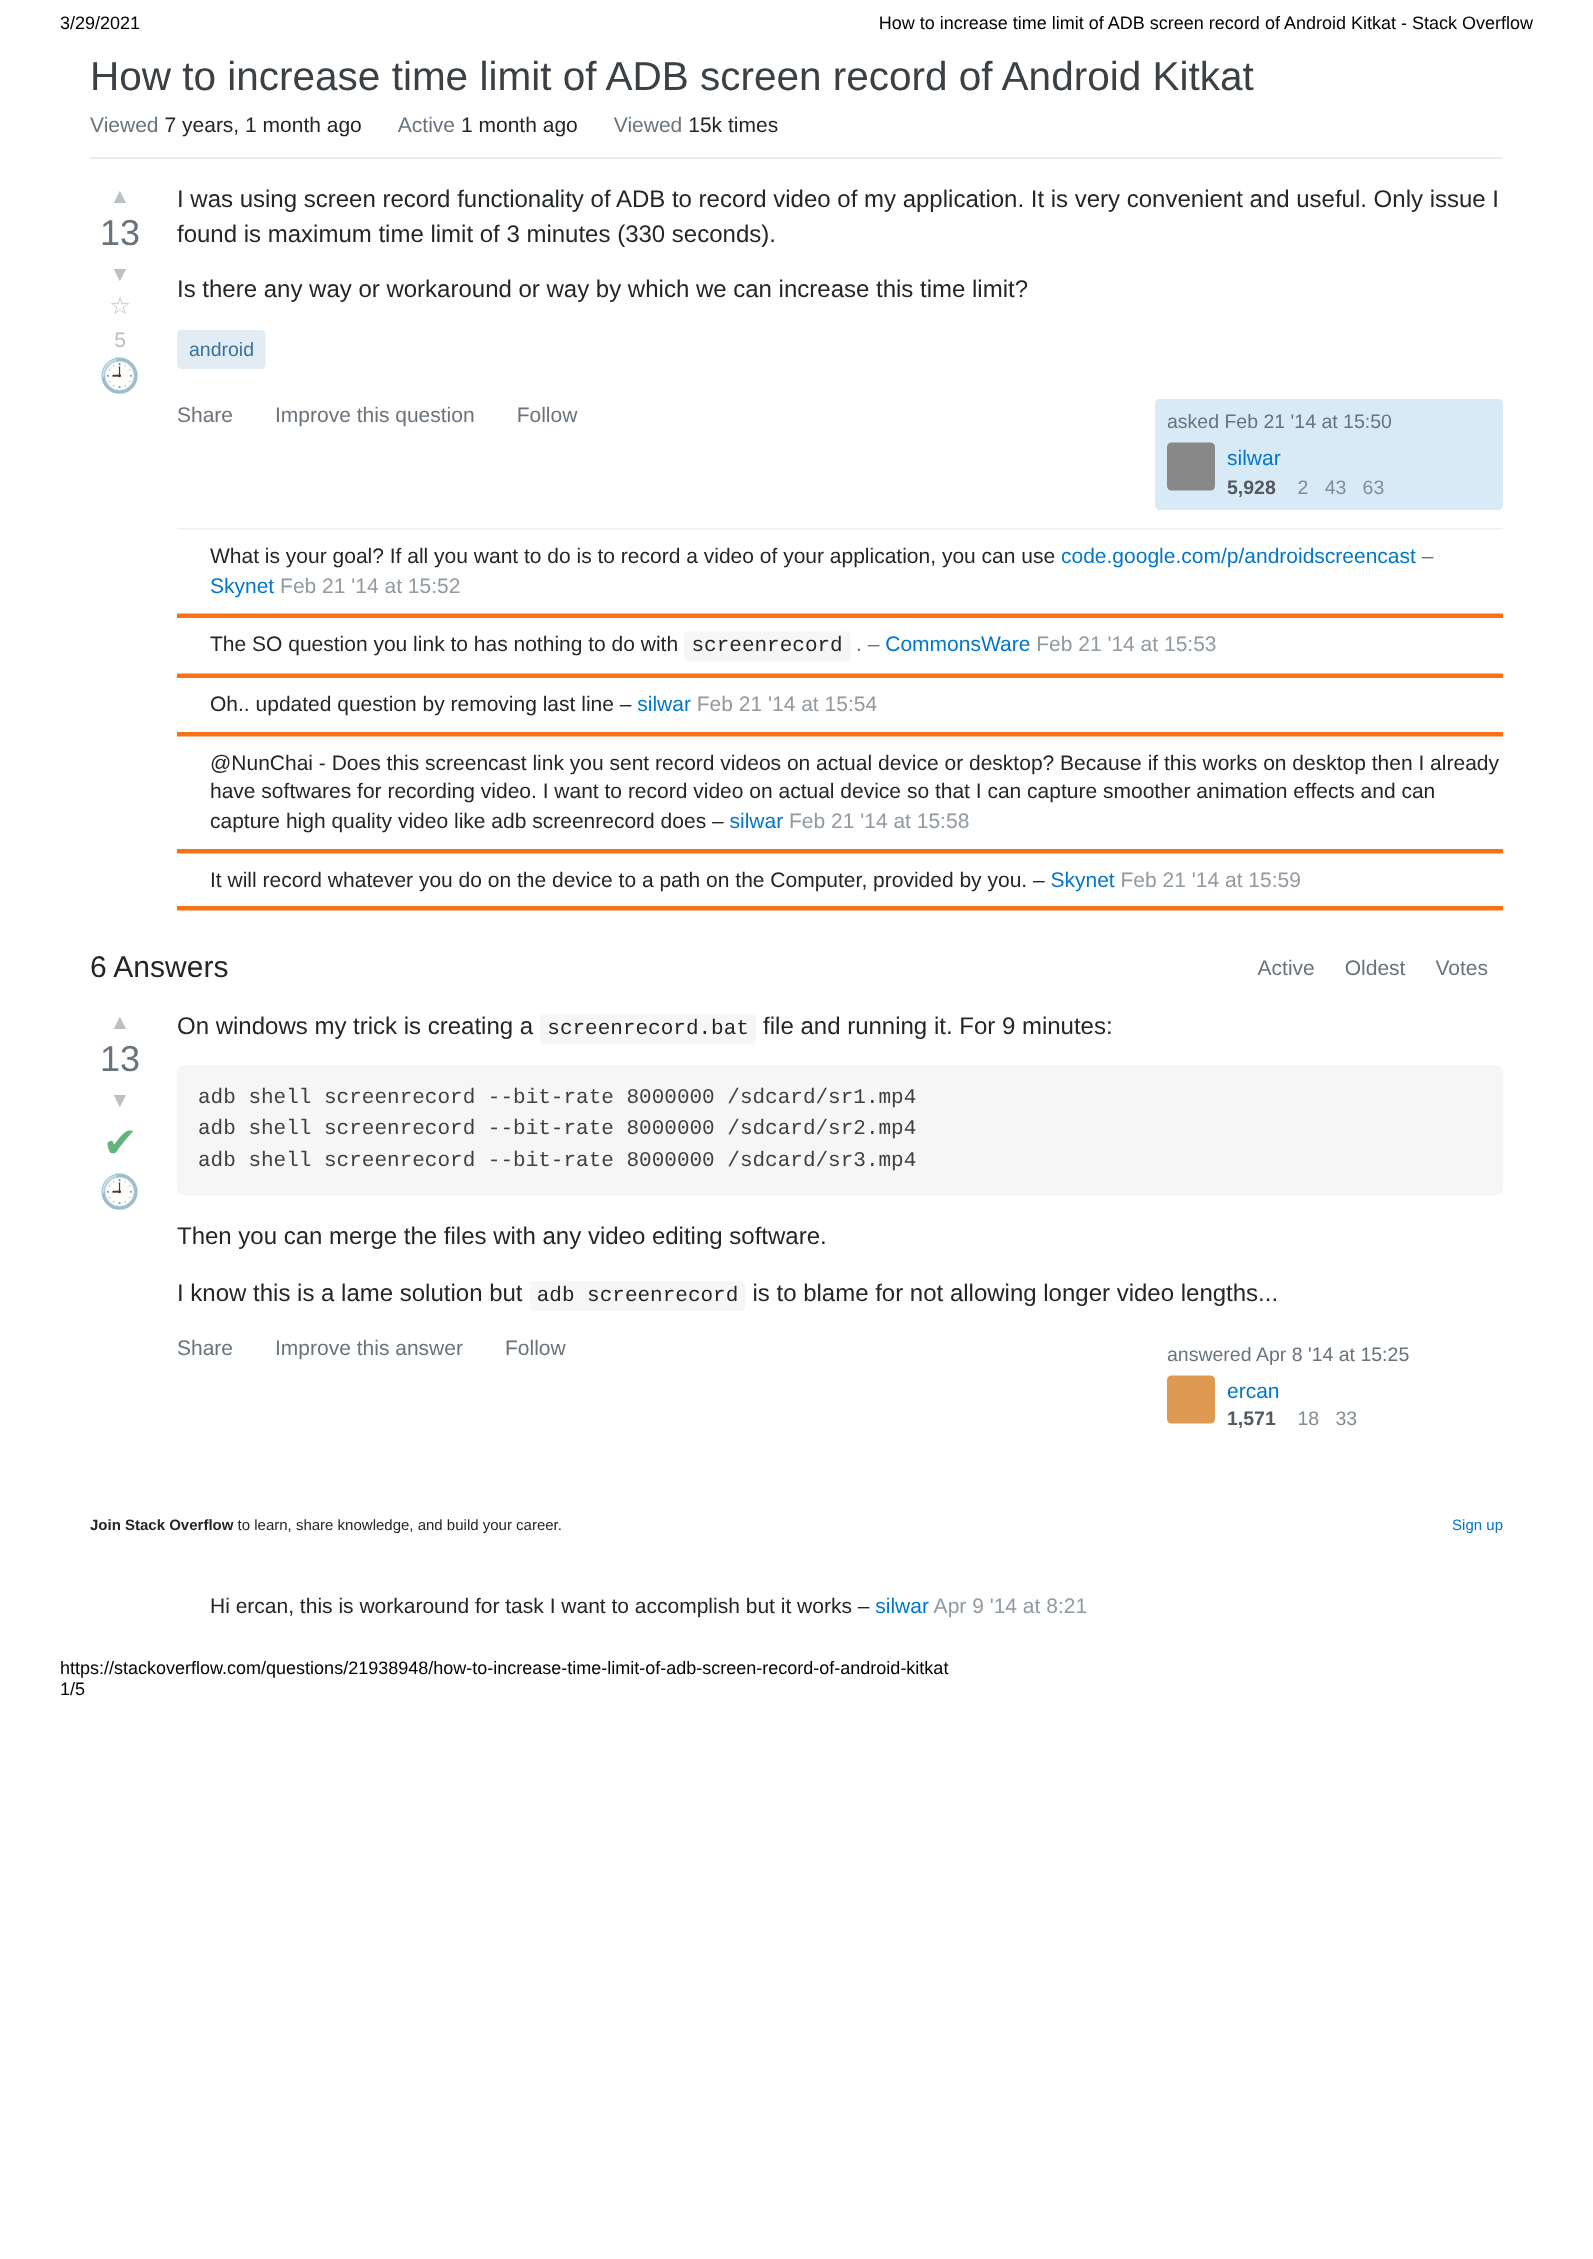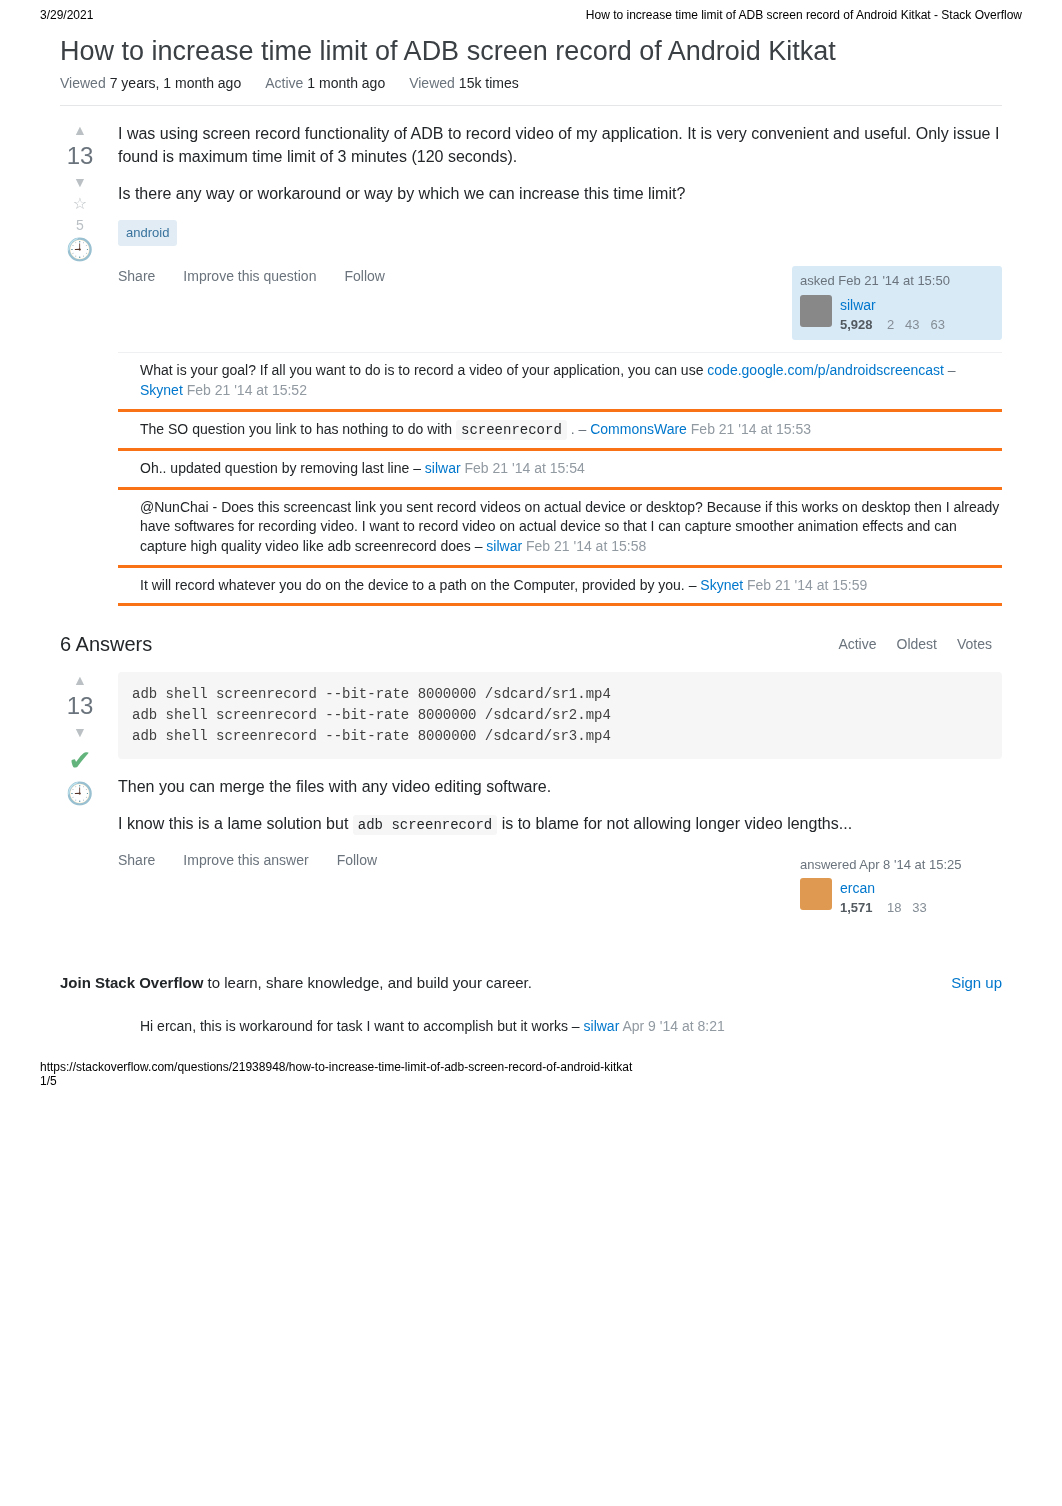--- a/index.html
+++ b/index.html
@@ -16,41 +16,41 @@
   .star { color: #bbc0c4; font-size: 16px; }
   .fav-count { color: #bbc0c4; font-size: 14px; }
   .clock { color: #bbc0c4; }
   .check { color: #63b47c; font-size: 28px; }
   .post-body { flex: 1; font-size: 16px; color: #232629; line-height: 1.45; }
   .post-body p { margin-bottom: 14px; }
   .tags { margin: 12px 0 20px; }
   .tag { display: inline-block; background: #e1ecf4; color: #39739d; font-size: 13px; padding: 4px 8px; border-radius: 3px; }
   .actions { display: flex; gap: 28px; font-size: 14px; color: #6a737c; }
   .user-card-row { display: flex; justify-content: space-between; align-items: flex-start; margin-bottom: 12px; }
-  .user-card { background: #d9eaf7; padding: 6px 8px; border-radius: 3px; width: 210px; font-size: 13px; }
+  .user-card { background: #d9eaf7; padding: 6px 8px; border-radius: 3px; width: 232px; font-size: 13px; }
   .user-card.answer-card { background: transparent; }
   .user-card .asked-line { color: #6a737c; font-size: 13px; margin-bottom: 4px; }
   .user-card .user-line { display: flex; gap: 8px; align-items: flex-start; }
   .avatar { width: 32px; height: 32px; background: #888; border-radius: 3px; flex-shrink: 0; }
   .avatar.orange { background: #e09950; }
   .user-name { color: #0077cc; font-size: 14px; }
   .rep { font-weight: bold; color: #535a60; font-size: 13px; }
   .badges { color: #848d95; font-size: 13px; }
   .comments { border-top: 1px solid #eff0f1; margin-top: 10px; font-size: 14px; color: #232629; }
   .comment { border-bottom: 3px solid #f97316; padding: 8px 0 8px 22px; line-height: 1.4; }
   .comment .link { color: #0077cc; }
   .comment .sep { color: #6a737c; }
   .comment .date { color: #9199a1; }
   code, .code-inline { background: #f6f6f6; font-family: "Courier New", monospace; font-size: 14px; padding: 2px 5px; border-radius: 3px; color: #232629; }
   pre { background: #f6f6f6; padding: 12px 14px; border-radius: 4px; font-family: Liberation Mono, monospace; font-size: 14px; color: #404040; margin-bottom: 16px; overflow-x: auto; line-height: 1.5; }
   .answers-header { display: flex; justify-content: space-between; align-items: center; margin: 26px 0 16px; }
   .answers-header h2 { font-size: 20px; font-weight: 400; color: #232629; }
   .sort-tabs { display: flex; gap: 0; font-size: 14px; }
   .sort-tab { padding: 4px 10px; color: #6a737c; }
-  .bottom-banner { margin: 10px 60px 8px 60px; font-size: 15px; color: #232629; display: flex; justify-content: space-between; align-items: center; }
+  .bottom-banner { margin: 10px 60px 20px 60px; font-size: 10px; color: #232629; display: flex; justify-content: space-between; align-items: center; }
   .bottom-banner .signup { color: #0077cc; }
   .footer-url { display: flex; justify-content: space-between; font-size: 12px; color: #000; padding: 6px 40px 6px; flex-direction: column; }
 </style>
 </head>
 <body>
 
 <div class="print-header">
   <span>3/29/2021</span>
   <span>How to increase time limit of ADB screen record of Android Kitkat - Stack Overflow</span>
 </div>
@@ -68,21 +68,21 @@
   <div class="post">
     <div class="vote-col">
       <span class="tri-up">▲</span>
       <span class="vote-count">13</span>
       <span class="tri-down">▼</span>
       <span class="star">☆</span>
       <span class="fav-count">5</span>
       <span class="clock">🕘</span>
     </div>
     <div class="post-body">
-      <p>I was using screen record functionality of ADB to record video of my application. It is very convenient and useful. Only issue I found is maximum time limit of 3 minutes (120 seconds).</p>
+      <p>I was using screen record functionality of ADB to record video of my application. It is very convenient and useful. Only issue I found is maximum time limit of 3 minutes (330 seconds).</p>
       <p>Is there any way or workaround or way by which we can increase this time limit?</p>
       <div class="tags">
         <a class="tag">android</a>
       </div>
       <div class="user-card-row">
         <div class="actions">
           <a>Share</a>
           <a>Improve this question</a>
           <a>Follow</a>
         </div>
@@ -130,20 +130,21 @@
 
   <div class="post">
     <div class="vote-col">
       <span class="tri-up">▲</span>
       <span class="vote-count">13</span>
       <span class="tri-down">▼</span>
       <span class="check">✔</span>
       <span class="clock">🕘</span>
     </div>
     <div class="post-body">
+      <p><span>On windows my trick is creating a </span><code class="code-inline">screenrecord.bat</code><span> file and running it. For 9 minutes:</span></p>
       <pre>adb shell screenrecord --bit-rate 8000000 /sdcard/sr1.mp4
 adb shell screenrecord --bit-rate 8000000 /sdcard/sr2.mp4
 adb shell screenrecord --bit-rate 8000000 /sdcard/sr3.mp4</pre>
       <p>Then you can merge the files with any video editing software.</p>
       <p><span>I know this is a lame solution but </span><code class="code-inline">adb screenrecord</code><span> is to blame for not allowing longer video lengths...</span></p>
 
       <div class="user-card-row">
         <div class="actions">
           <a>Share</a>
           <a>Improve this answer</a>

